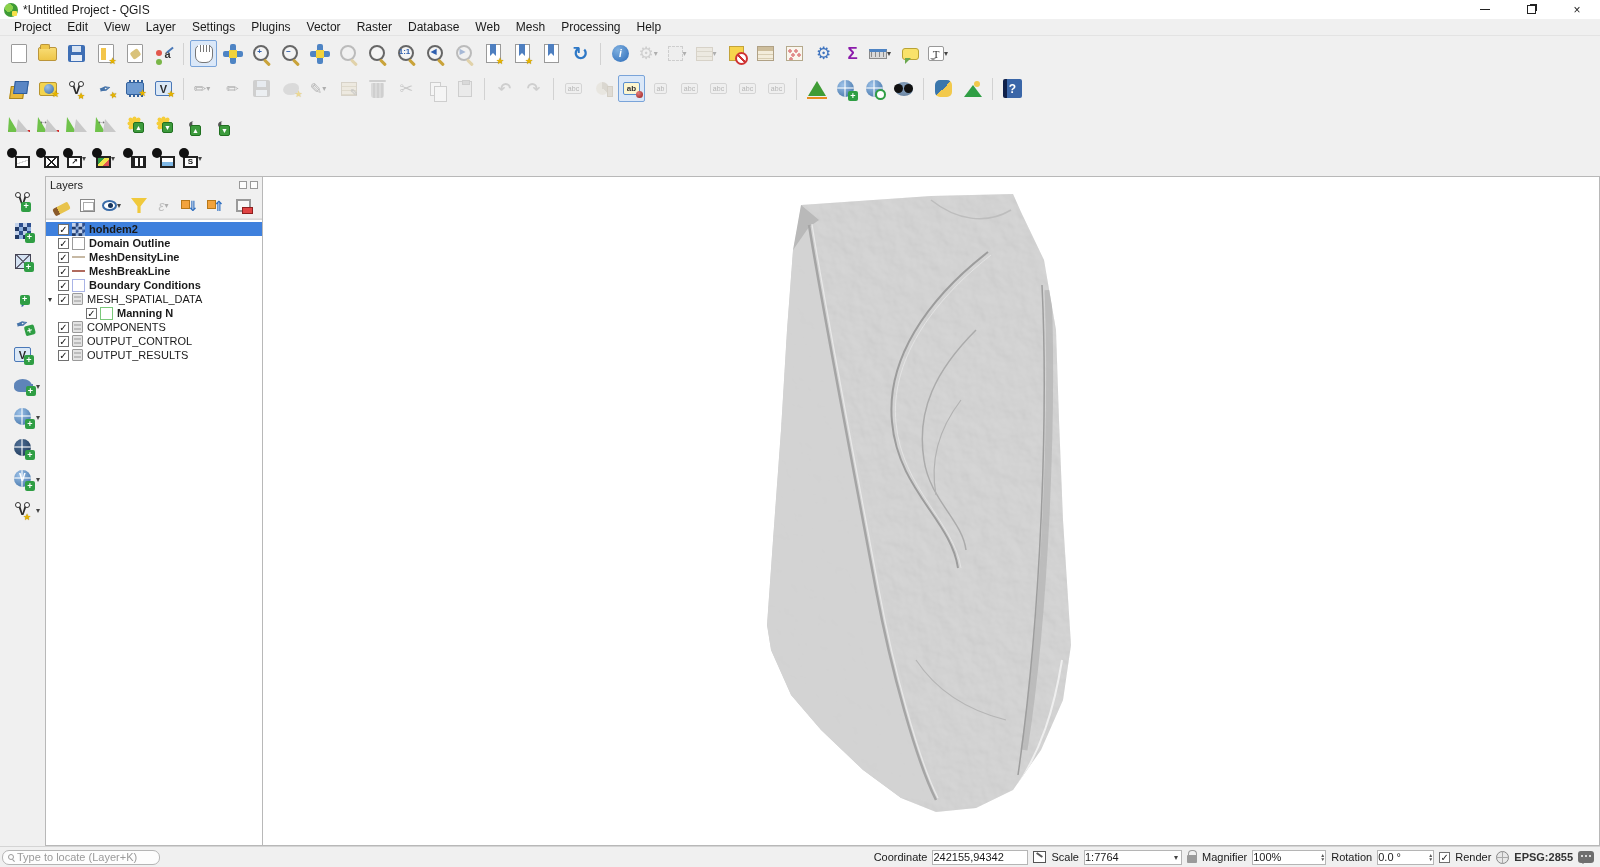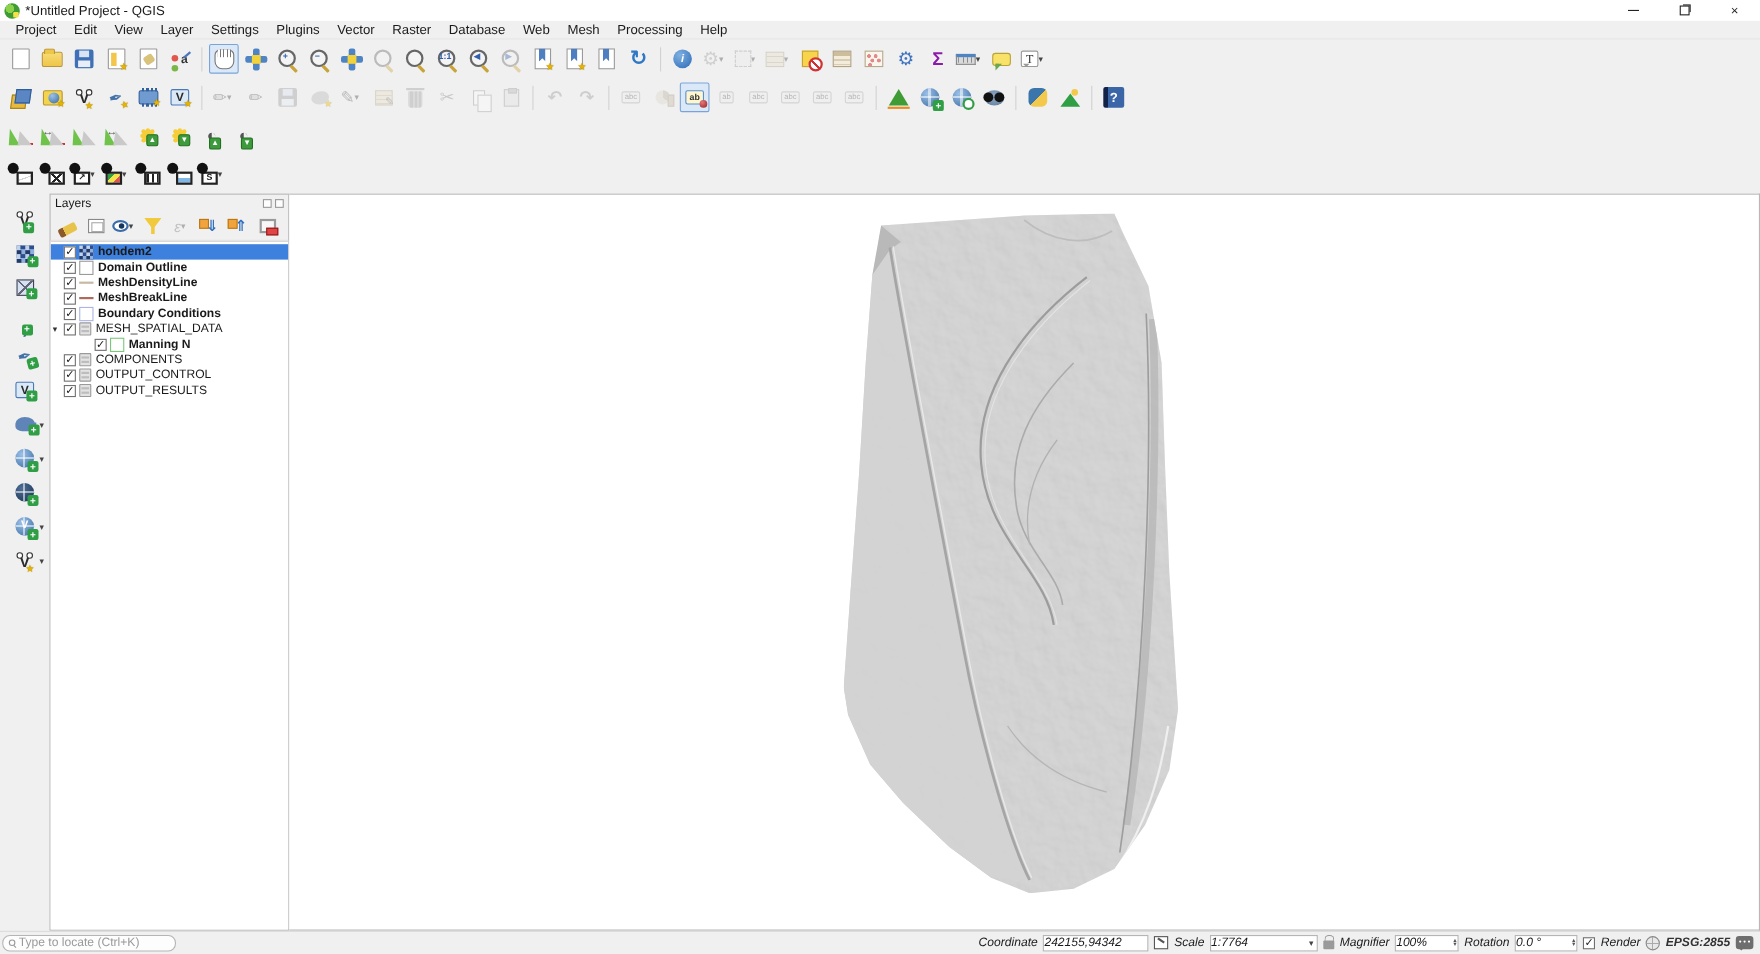--- a/index.html
+++ b/index.html
@@ -192,21 +192,21 @@
   .lico.package { width:11px; height:12px; background:#e3e3e3; border:1px solid #9a9a9a; border-radius:1px;}
   .lico.package::before{content:"";position:absolute;left:1px;top:2px;right:1px;height:2px;background:#bdbdbd;}
   .lico.package::after{content:"";position:absolute;left:1px;top:6px;right:1px;height:2px;background:#bdbdbd;}
   #map-canvas { position:relative; flex:1; background:#fff; border:1px solid #b8b8b8; border-left:none; overflow:hidden;}
   #terrain-wrap { position:absolute; left:503px; top:13px; }
   
   #statusbar { height:21px; background:#f0f0f0; border-top:1px solid #d4d4d4; display:flex; align-items:center; padding:0 6px 0 2px; font-size:11px; gap:5px;}
   #locate { width:158px; height:15px; border:1px solid #b5b5b5; border-radius:7px; background:#fdfdfd; display:flex; align-items:center; padding:0 5px; color:#9a9a9a; gap:3px;}
   #locate .lmag{width:6px;height:6px;border:1px solid #9a9a9a;border-radius:50%;position:relative;flex:none;}
   #locate .lmag::after{content:"";position:absolute;right:-2px;bottom:-2px;width:3px;height:1px;background:#9a9a9a;transform:rotate(45deg);}
-  #status-right { margin-left:auto; display:flex; align-items:center; gap:5px;font-style:italic;}
+  #status-right { margin-left:auto; display:flex; align-items:center; gap:5px;}
   .sb-field { background:#fff; border:1px solid #b5b5b5; height:15px; display:flex; align-items:center; padding:0 0;}
   .sb-combo { width:98px; justify-content:space-between;}
   .sb-spin { justify-content:space-between;}
   .spin-arrows{display:flex;flex-direction:column;font-size:5px;line-height:4px;color:#555;margin-left:3px;}
   .sb-cb{width:11px;height:11px;background:#fff;border:1px solid #707070;font-size:10px;line-height:9px;text-align:center;}
   .icon-extent{width:13px;height:12px;border:1.5px solid #555;position:relative;background:#fff;}
   .icon-extent::after{content:"";position:absolute;left:2px;top:2px;width:7px;height:2px;background:#555;transform:rotate(35deg);}
   .icon-lock{width:10px;height:8px;background:#9a9a9a;border-radius:1px;position:relative;margin-top:4px;}
   .icon-lock::before{content:"";position:absolute;left:1.5px;top:-5px;width:7px;height:6px;border:1.5px solid #9a9a9a;border-bottom:none;border-radius:4px 4px 0 0;}
   .icon-globe-sm{width:13px;height:13px;border-radius:50%;border:1px solid #888;background:
@@ -743,36 +743,36 @@
         </g>
       </svg>
     </div>
 
   </div>
 </div>
 
 <div id="statusbar">
   <div id="locate">
     <span class="lmag"></span>
-    <span>Type to locate (Ctrl+K)</span>
+    <span>Type to locate (Layer+K)</span>
   </div>
   <div id="status-right">
     <span>Coordinate</span>
     <span class="sb-field" style="width:96px">
       <span>242155,94342</span>
     </span>
     <span class="icon-extent"></span>
     <span>Scale</span>
     <span class="sb-field sb-combo">
       <span>1:7764</span>
       <span class="dd">▾</span>
     </span>
     <span class="icon-lock"></span>
     <span>Magnifier</span>
-    <span class="sb-field sb-spin" style="width:58px">
+    <span class="sb-field sb-spin" style="width:74px">
       <span>100%</span>
       <span class="spin-arrows">
           <span>▲</span>
           <span>▼</span>
         </span>
     </span>
     <span>Rotation</span>
     <span class="sb-field sb-spin" style="width:57px">
       <span>0.0 °</span>
       <span class="spin-arrows">

